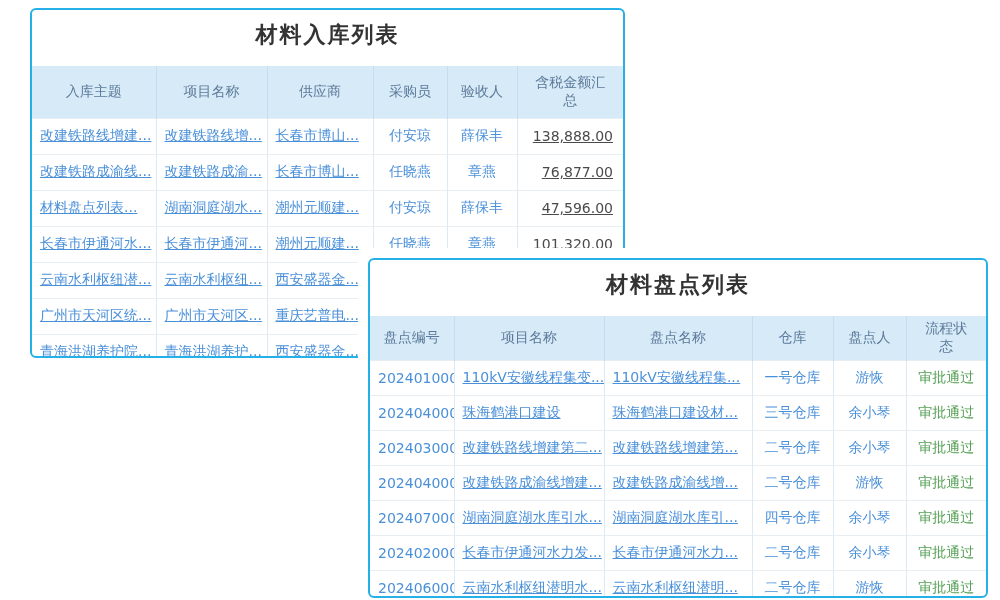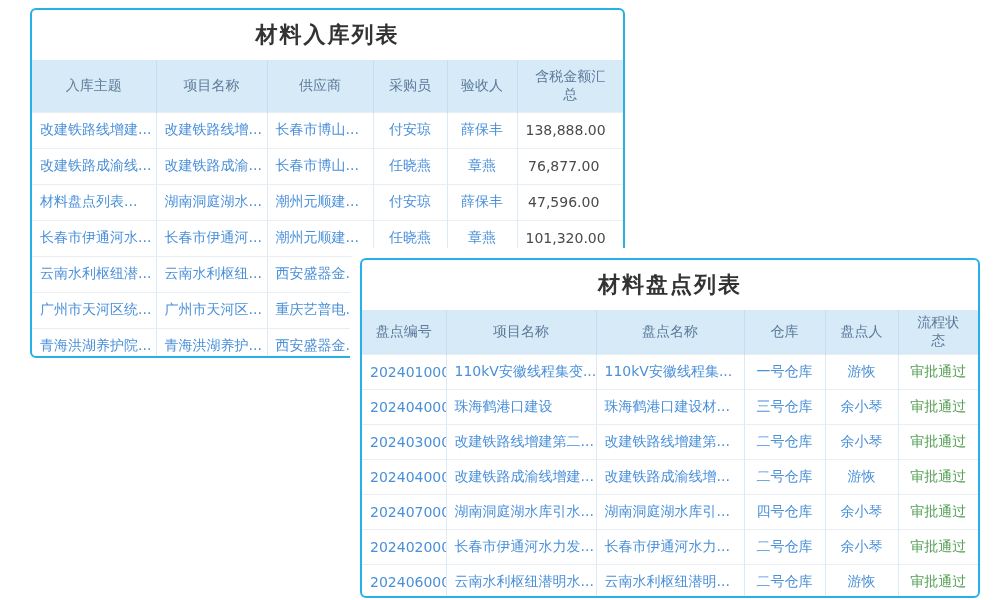--- a/index.html
+++ b/index.html
@@ -18,23 +18,23 @@
     width:1000px;height:600px;position:relative;overflow:hidden;
     background:#ffffff;
     font-family:"DejaVu Sans","Liberation Sans",sans-serif;
   }
   .card{
     position:absolute;background:#fff;
     border:2px solid var(--accent);
     border-radius:6px;overflow:hidden;
   }
   #inbound-card{left:30px;top:8px;width:591px;height:346px;}
-  #stocktake-card{left:360px;top:258px;width:616px;height:336px;box-shadow:0 0 0 10px #ffffff;}
+  #stocktake-card{left:368px;top:258px;width:616px;height:336px;box-shadow:0 0 0 10px #ffffff;}
   .card-title{
-    height:50px;line-height:50px;text-align:center;
+    height:56px;line-height:50px;text-align:center;
     font-size:22px;font-weight:bold;color:var(--title_fg);
     letter-spacing:2px;white-space:nowrap;overflow:hidden;
   }
   table{width:100%;border-collapse:collapse;table-layout:fixed;}
   th{
     background:var(--header_bg);color:var(--header_fg);
     font-weight:normal;font-size:14px;box-sizing:border-box;
     border-left:1px solid #c6ddf0;text-align:center;
     padding:4px 12px;vertical-align:middle;
   }
@@ -44,22 +44,22 @@
   td{
     font-size:14px;color:var(--link_blue);text-align:center;
     box-sizing:border-box;vertical-align:middle;
     border-top:1px solid var(--row_border);
     border-left:1px solid var(--col_border);
     padding:0 8px;white-space:nowrap;overflow:hidden;
   }
   td:first-child{border-left:none;}
   #inbound-card td{height:36px;}
   #stocktake-card td{height:35px;}
-  td.left{text-align:left;}
-  td.money{text-align:center;color:var(--amount_fg);padding-right:21px;}
+  td.left{text-align:left;text-decoration:underline;}
+  td.money{text-align:right;color:var(--amount_fg);padding-right:10px;text-decoration:underline;}
   td.status{color:var(--status_green);}
   
   #inbound-table col:nth-child(1){width:124px;}
   #inbound-table col:nth-child(2){width:111px;}
   #inbound-table col:nth-child(3){width:106px;}
   #inbound-table col:nth-child(4){width:74px;}
   #inbound-table col:nth-child(5){width:70px;}
   #inbound-table col:nth-child(6){width:106px;}
   #stocktake-table col:nth-child(1){width:84px;}
   #stocktake-table col:nth-child(2){width:150px;}

